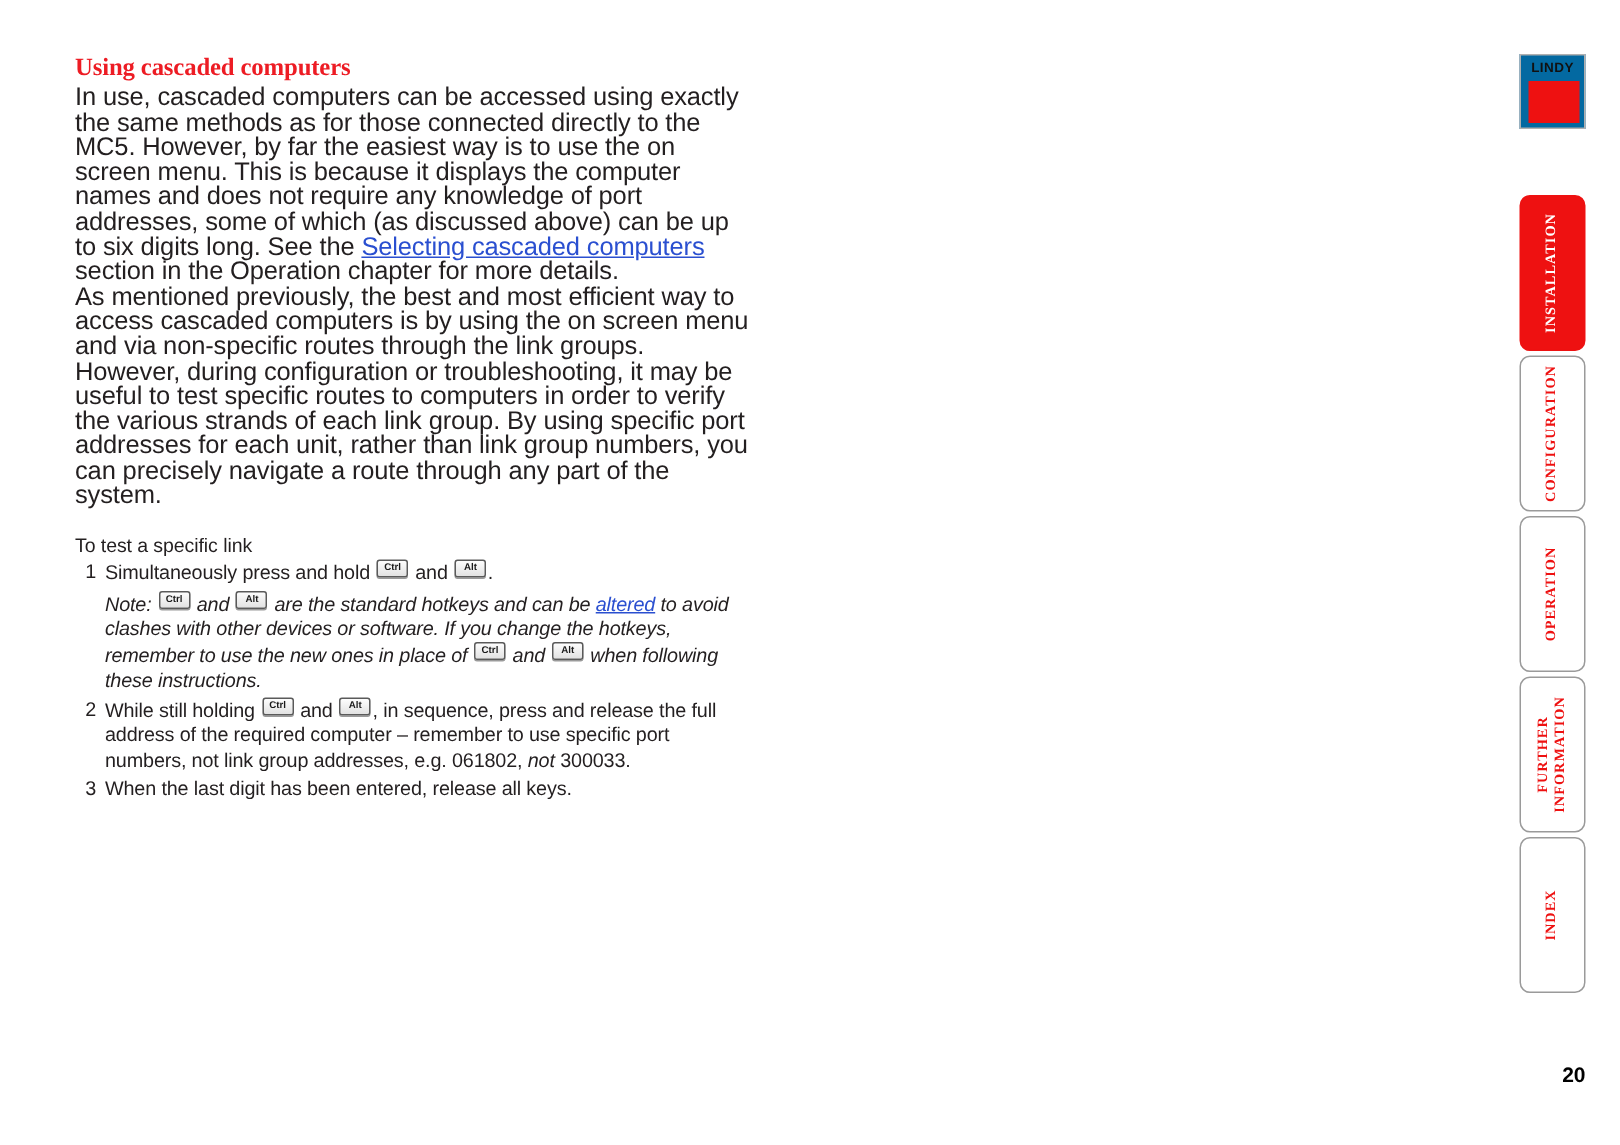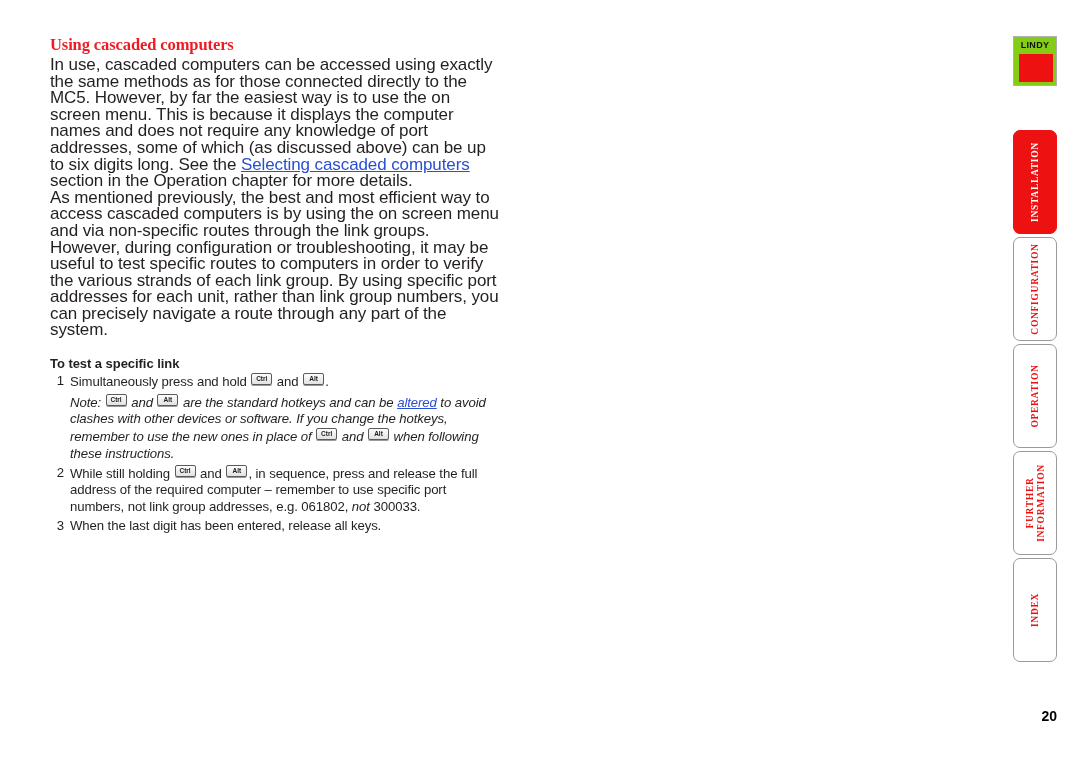--- a/index.html
+++ b/index.html
@@ -45,21 +45,21 @@
     letter-spacing: -0.1px;
   }
 
   a.doclink {
     color: #2a4fd0;
     text-decoration: underline;
   }
 
   h3.sub-heading {
     font-size: 13px;
-    font-weight: bold;
+    font-weight: normal;
     color: #231f20;
     margin: 17px 0 2px 0;
     letter-spacing: -0.05px;
   }
 
   
   ol.steps {
     list-style: none;
     margin: 0;
     padding: 0;
@@ -123,21 +123,21 @@
     height: 763px;
   }
 
   .logo-box {
     position: absolute;
     left: 0;
     top: 36px;
     width: 44px;
     height: 50px;
     border: 1px solid #b0b0b0;
-    background: #84cc16;
+    background: #0369a1;
     box-sizing: border-box;
   }
   .logo-text {
     position: absolute;
     left: 0;
     top: 3px;
     width: 100%;
     text-align: center;
     font-family: "Liberation Sans", sans-serif;
     font-size: 9px;

